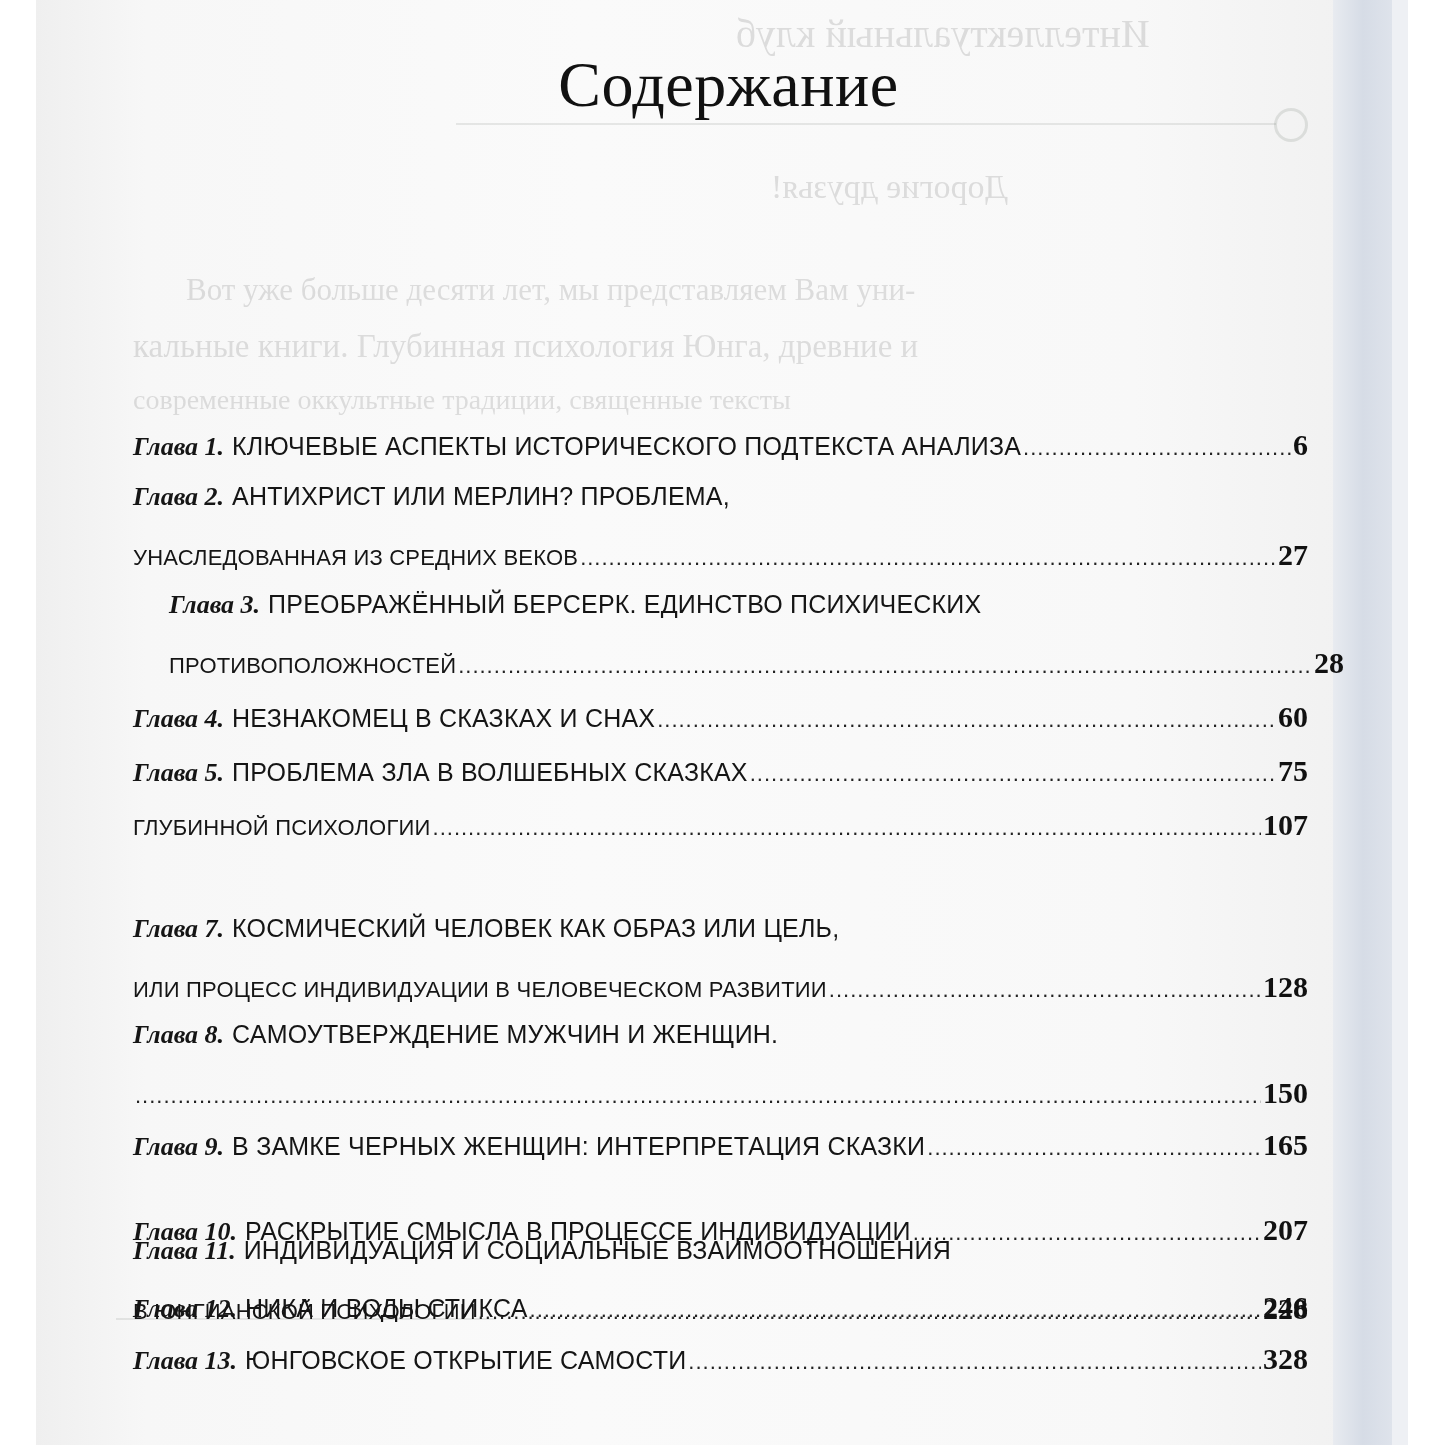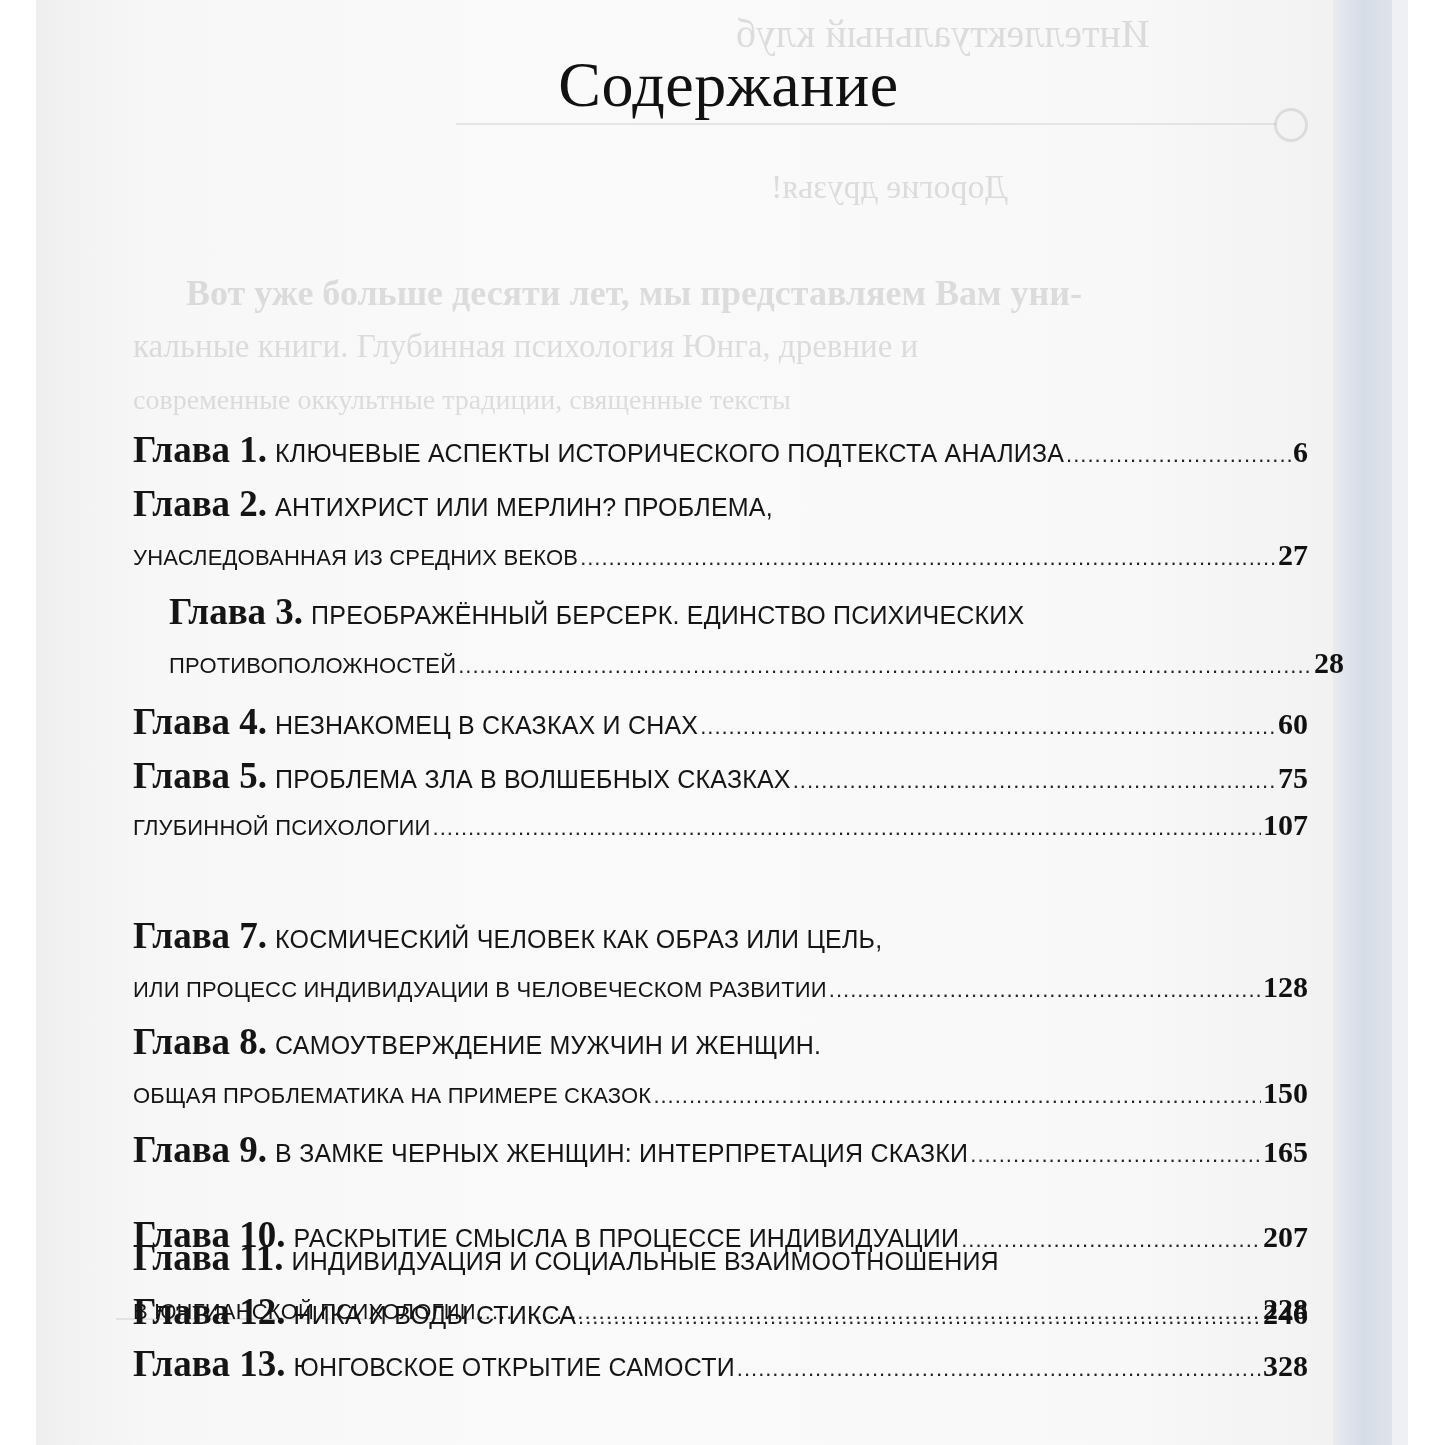--- a/index.html
+++ b/index.html
@@ -32,21 +32,21 @@
     letter-spacing: 0.5px; padding-left: 12px;
   }
   .toc { position: absolute; left: 133px; width: 1175px; top: 0; }
   .entry { position: absolute; left: 0; width: 1175px; }
   .line {
     display: flex; align-items: baseline; height: 56px;
     font-family: "Liberation Sans", sans-serif; font-size: 27px; color: #151515;
     white-space: nowrap; text-transform: uppercase;
     font-variant: normal;
   }
-  .line .label { font-weight: bold; text-transform: none; font-size: 37px; font-family: "Liberation Serif", serif; }
+  .line .label { font-weight: bold; text-transform: none; font-size: 26px; font-family: "Liberation Serif", serif; font-style: italic; }
   .line .title-text { margin-left: 8px; font-size: 25px; letter-spacing: 0.2px; }
   .line.cont .title-text { margin-left: 0; font-size: 22px; }
   .line .dots {
     flex: 1; overflow: hidden; margin: 0 2px; color: #222; font-size: 22px;
     letter-spacing: 1px;
   }
   .line .dots::after { content: "........................................................................................................................................................................................................................................................"; }
   .line .page-num {
     font-family: "Liberation Serif", serif; font-size: 30px; font-weight: bold; color: #111;
     text-transform: none;
@@ -54,21 +54,21 @@
 </style>
 </head>
 <body>
 
 <div class="page">
 
   <div class="ghost mirror" style="left:700px; top:10px; font-size:40px;">Интеллектуальный клуб</div>
   <div class="ghost-rule" style="left:420px; top:123px; width:820px;"></div>
   <div class="ghost-ornament" style="left:1238px; top:108px; width:28px; height:28px;"></div>
   <div class="ghost mirror" style="left:735px; top:168px; font-size:34px;">Дорогие друзья!</div>
-  <div class="ghost" style="left:150px; top:272px; font-size:36px;font-weight:bold;">Вот уже больше десяти лет, мы представляем Вам уни-</div>
+  <div class="ghost" style="left:150px; top:272px; font-size:31px;">Вот уже больше десяти лет, мы представляем Вам уни-</div>
   <div class="ghost" style="left:97px; top:328px; font-size:33px;">кальные книги. Глубинная психология Юнга, древние и</div>
   <div class="ghost" style="left:97px; top:384px; font-size:28px;">современные оккультные традиции, священные тексты</div>
   <div class="ghost-rule" style="left:80px; top:1318px; width:380px;"></div>
 </div>
 <div class="edge-strip"></div>
 <div class="edge-strip2"></div>
 
 <h1 class="title" style="margin:0; font-weight:normal;">Содержание</h1>
 
 <div class="toc">
@@ -143,21 +143,20 @@
       <span class="page-num">128</span>
     </div>
   </div>
 
   <div class="entry" style="top:1020px;">
     <div class="line">
       <span class="label">Глава 8.</span>
       <span class="title-text">Самоутверждение мужчин и женщин.</span>
     </div>
     <div class="line cont">
-      <span class="title-text">Общая проблематика на примере сказок</span>
       <span class="dots"></span>
       <span class="page-num">150</span>
     </div>
   </div>
 
   <div class="entry" style="top:1128px;">
     <div class="line">
       <span class="label">Глава 9.</span>
       <span class="title-text">В замке черных женщин: Интерпретация сказки</span>
       <span class="dots"></span>

